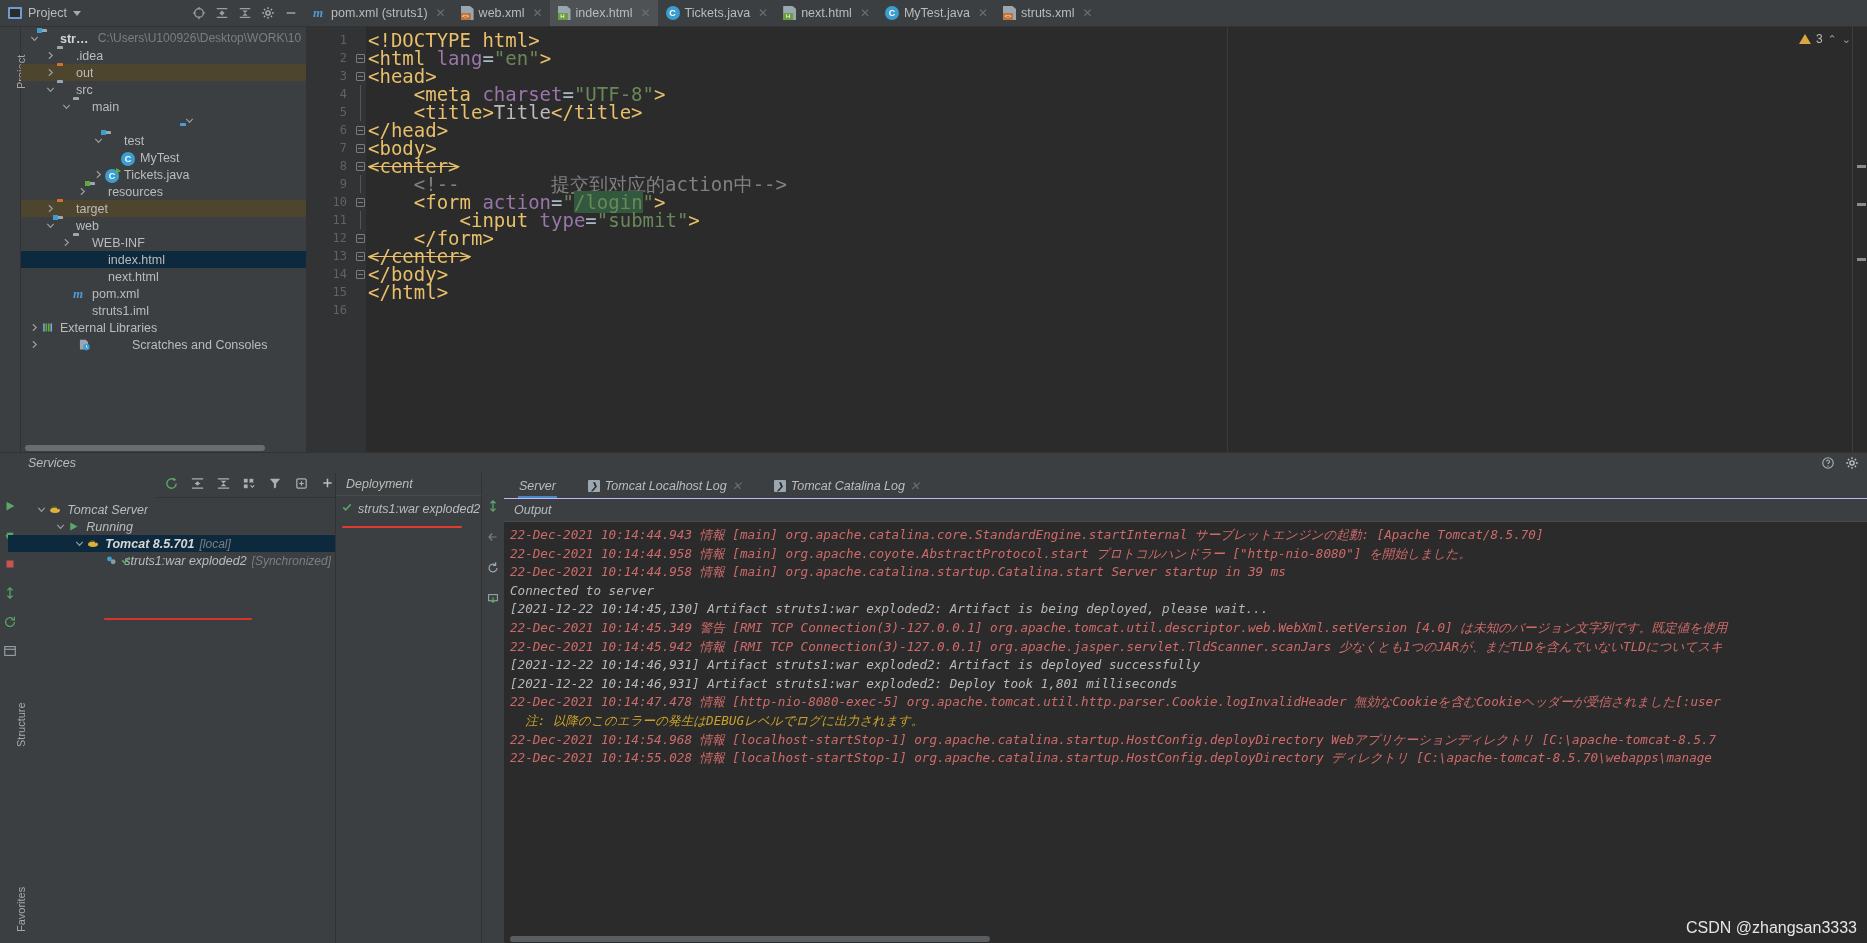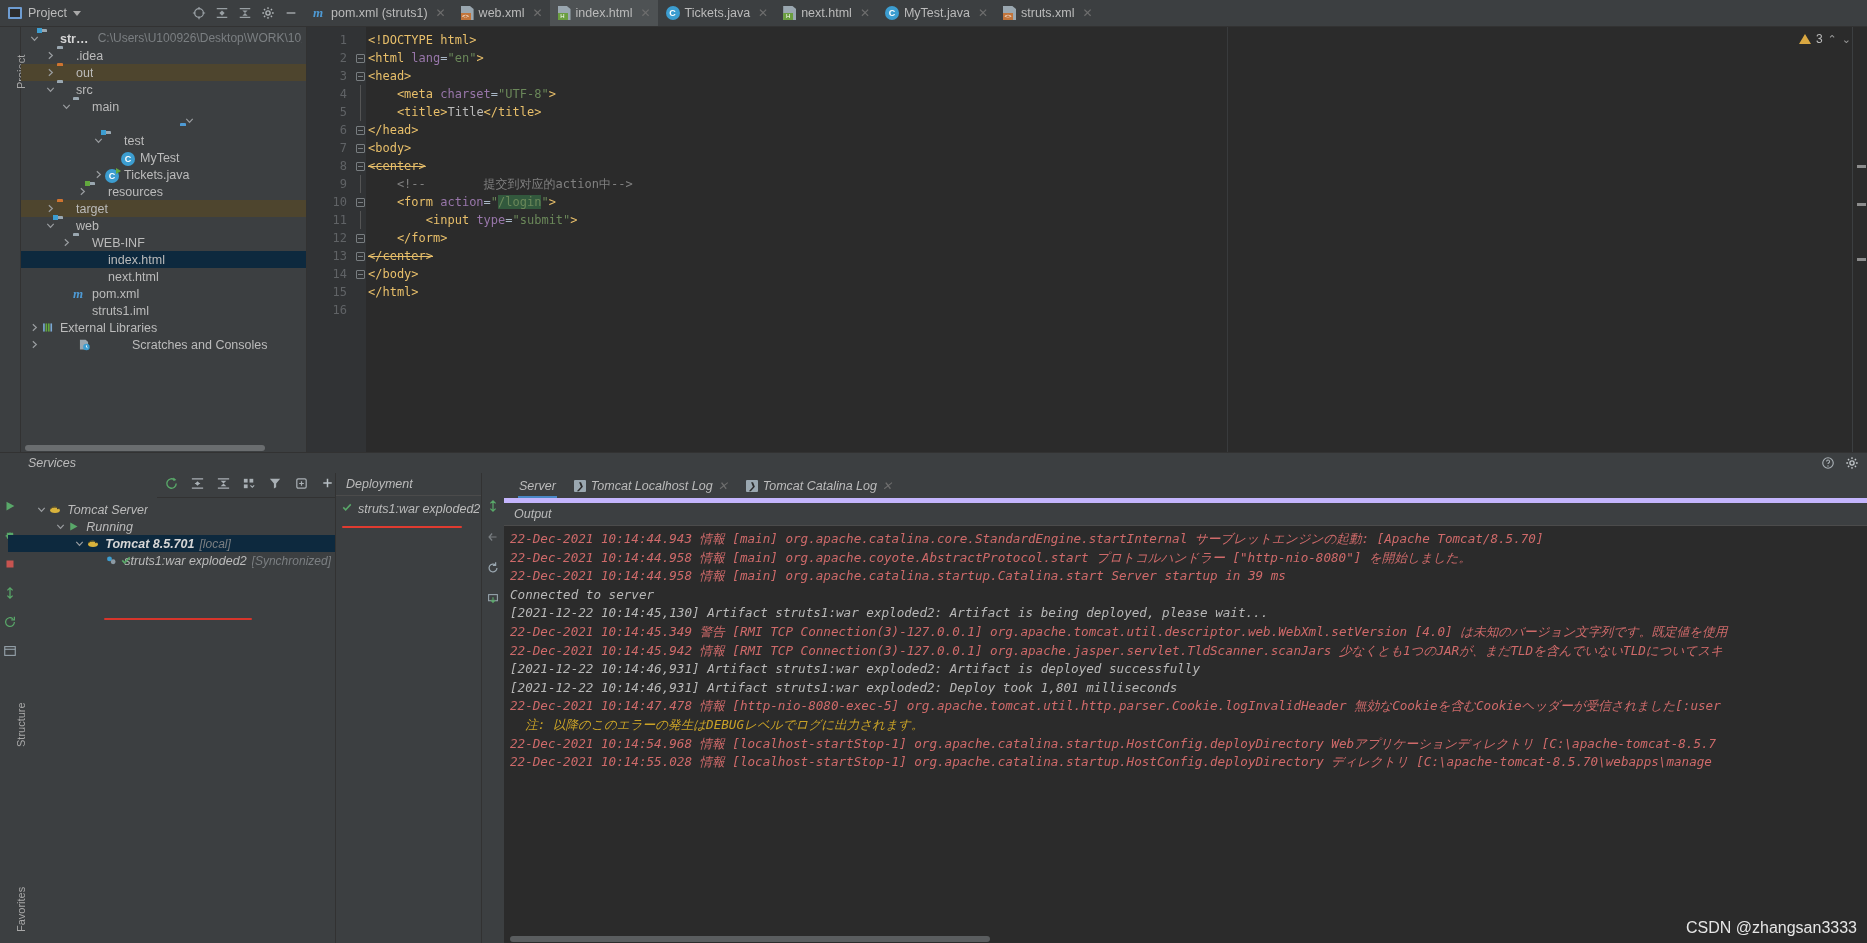--- a/index.html
+++ b/index.html
@@ -70,21 +70,21 @@
   
   .editor{flex:1;display:flex;flex-direction:column;min-width:0;background:#2b2b2b;position:relative;}
   .edbody{flex:1;display:flex;min-height:0;position:relative;overflow:hidden;}
   .gutter{width:47px;background:#313335;flex:0 0 auto;padding-top:4px;text-align:right;box-sizing:border-box;}
   .gutter .gl{height:18px;line-height:18px;font-family:"DejaVu Sans Mono",monospace;font-size:12px;color:#606366;padding-right:7px;}
   .foldcol{width:12px;background:#313335;flex:0 0 auto;padding-top:4px;position:relative;}
   .foldcol .fm{height:18px;display:flex;align-items:center;justify-content:center;}
   .fmark{width:9px;height:9px;border:1px solid #787d80;border-radius:1px;position:relative;box-sizing:border-box;}
   .fmark:after{content:"";position:absolute;left:1px;right:1px;top:3px;height:1px;background:#787d80;}
   .fline{width:1px;background:#555;height:18px;margin:0 auto;}
-  .code{flex:1;background:#2b2b2b;padding-top:4px;font-family:"DejaVu Sans Mono",monospace;font-size:12px;position:relative;overflow:hidden;}
+  .code{flex:1;background:#2b2b2b;padding-top:4px;font-family:"DejaVu Sans Mono",monospace;font-size:19px;position:relative;overflow:hidden;}
   .cl{height:18px;line-height:18px;white-space:pre;padding-left:2px;}
   .tag{color:#e8bf6a;}
   .attr{color:#bababa;}
   .aname{color:#9876aa;}
   .val{color:#6a8759;}
   .pun{color:#a9b7c6;}
   .cmt{color:#808080;}
   .strike{text-decoration:line-through;}
   .hl{background:#32593d;}
   .rightedge{position:absolute;top:0;bottom:0;left:861px;width:1px;background:#393b3d;}
@@ -108,21 +108,21 @@
 
   .dep-col{width:145px;flex:0 0 auto;display:flex;flex-direction:column;border-right:1px solid #323232;}
   .dep-head{height:22px;display:flex;align-items:center;padding-left:10px;font-size:12.5px;color:#bbb;border-bottom:1px solid #4b4b4b;}
   .dep-body{flex:1;padding-top:4px;position:relative;}
   .dep-item{height:17px;display:flex;align-items:center;gap:5px;padding-left:5px;font-size:12.5px;color:#bbb;}
   .redline{position:absolute;left:6px;top:30px;width:120px;height:2px;background:#e03b30;border-radius:2px;}
 
   .runtool{width:22px;flex:0 0 auto;display:flex;flex-direction:column;align-items:center;padding-top:26px;gap:14px;}
 
   .out-col{flex:1;display:flex;flex-direction:column;min-width:0;}
-  .out-tabs{height:25px;display:flex;align-items:center;gap:0;padding-left:6px;border-bottom:5px solid #c4b5fd;}
+  .out-tabs{height:25px;display:flex;align-items:center;gap:14px;padding-left:6px;border-bottom:1px solid #c4b5fd;}
   .otab{display:flex;align-items:center;gap:5px;padding:0 9px;height:25px;font-size:12.5px;color:#bbb;position:relative;}
   .otab.active:after{content:"";position:absolute;left:8px;right:8px;bottom:0;height:2px;background:#4a88c7;}
   .otab .x{color:#6e6e6e;font-size:12px;}
   .otab .sq{width:12px;height:12px;background:#9aa7b0;color:#2b2b2b;font-size:9px;line-height:12px;text-align:center;border-radius:1px;}
   .out-head{height:22px;display:flex;align-items:center;padding-left:10px;font-size:12.5px;color:#bbb;border-bottom:1px solid #4b4b4b;}
   .console{flex:1;background:#2b2b2b;overflow:hidden;font-family:"DejaVu Sans Mono",monospace;font-size:12.6px;padding:4px 0 0 6px;position:relative;}
   .ll{height:18.6px;line-height:18.6px;white-space:pre;overflow:hidden;}
   .ll.red{color:#cf6a6a;}
   .ll.white{color:#b8b8b8;}
   .ll.errband{background:#5c2b2b;color:#e08e8e;}

